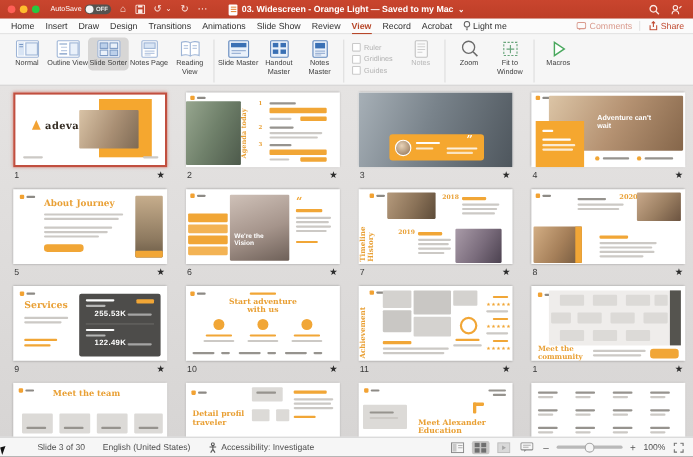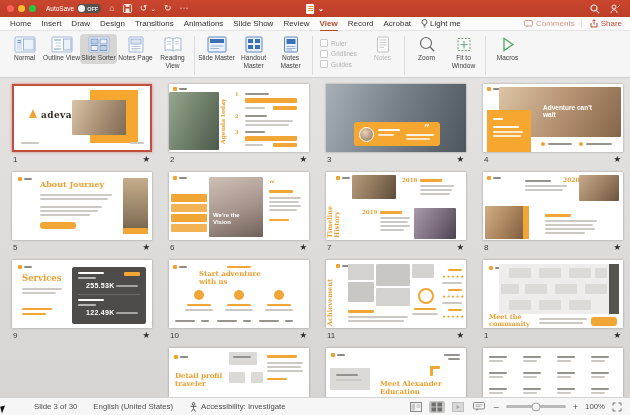--- a/index.html
+++ b/index.html
@@ -100,20 +100,21 @@
         <rect x="0.5" y="0.5" width="8" height="8" rx="1" fill="none" stroke="#fbe9e4"></rect>
         <rect x="2.5" y="4.5" width="4" height="3.5" fill="#fbe9e4"></rect>
         <rect x="2.5" y="0.8" width="4" height="2" fill="#fbe9e4"></rect>
       </svg>
     <span class="tb-ic">↺</span>
     <span class="tb-ic sm">⌄</span>
     <span class="tb-ic">↻</span>
     <span class="tb-ic">⋯</span>
     <div class="doc-title">
       <span class="doc-ic"></span>
+      <span>03. Widescreen - Orange Light — Saved to my Mac</span>
       <span style="font-size:7px">⌄</span>
     </div>
     <div class="tb-right">
       <svg width="10" height="10" viewBox="0 0 10 10">
           <circle cx="4" cy="4" r="3" fill="none" stroke="#fbe9e4" stroke-width="1.2"></circle>
           <line x1="6.3" y1="6.3" x2="9" y2="9" stroke="#fbe9e4" stroke-width="1.2"></line>
         </svg>
       <svg width="10" height="10" viewBox="0 0 10 10">
           <circle cx="4" cy="3" r="2" fill="none" stroke="#fbe9e4"></circle>
           <path d="M1 9c0-2 1.4-3.2 3-3.2S7 7 7 9" fill="none" stroke="#fbe9e4"></path>
@@ -488,21 +489,21 @@
       <div class="clabel">
           <span>9</span>
           <span class="cstar">★</span>
         </div>
     </div>
 
     <div class="cell" style="left:169px;top:182px">
       <div class="thumb">
         <span class="minilogo" style="left:4px;top:5px"></span>
         <div class="oln" style="left:58px;top:6px;width:24px;height:2px"></div>
-        <div class="tor" style="left:30px;top:10px;width:80px;font-size:7px;">Start adventure with us</div>
+        <div class="tor" style="left:30px;top:10px;width:80px;font-size:7px;text-align:center">Start adventure with us</div>
         <div class="circ" style="left:25px;top:30px;width:10px;height:10px;background:#f1a636"></div>
         <div class="circ" style="left:65px;top:30px;width:10px;height:10px;background:#f1a636"></div>
         <div class="circ" style="left:105px;top:30px;width:10px;height:10px;background:#f1a636"></div>
         <div class="oln" style="left:18px;top:44px;width:24px;height:2px"></div>
         <div class="oln" style="left:58px;top:44px;width:24px;height:2px"></div>
         <div class="oln" style="left:98px;top:44px;width:24px;height:2px"></div>
         <div class="ln" style="left:16px;top:49px;width:28px"></div>
         <div class="ln" style="left:56px;top:49px;width:28px"></div>
         <div class="ln" style="left:96px;top:49px;width:28px"></div>
         <div class="lnd" style="left:6px;top:60px;width:20px"></div>
@@ -571,20 +572,35 @@
         <div class="ln" style="left:56px;top:58px;width:48px"></div>
         <div class="ln" style="left:56px;top:62px;width:44px"></div>
         <div class="btn-o" style="left:108px;top:57px;width:26px;height:9px"></div>
       </div>
       <div class="clabel">
           <span>1</span>
           <span class="cstar">★</span>
         </div>
     </div>
 
+    <div class="cell" style="left:12px;top:270px">
+      <div class="thumb">
+        <span class="minilogo" style="left:5px;top:5px"></span>
+        <span class="tor" style="left:36px;top:6px;font-size:7.5px">Meet the team</span>
+        <div class="graybox" style="left:8px;top:28px;width:28px;height:18px"></div>
+        <div class="graybox" style="left:42px;top:28px;width:28px;height:18px"></div>
+        <div class="graybox" style="left:76px;top:28px;width:28px;height:18px"></div>
+        <div class="graybox" style="left:110px;top:28px;width:26px;height:18px"></div>
+        <div class="lnd" style="left:12px;top:40px;width:18px"></div>
+        <div class="lnd" style="left:46px;top:40px;width:18px"></div>
+        <div class="lnd" style="left:80px;top:40px;width:18px"></div>
+        <div class="lnd" style="left:114px;top:40px;width:18px"></div>
+      </div>
+
+    </div>
 
     <div class="cell" style="left:169px;top:270px">
       <div class="thumb">
         <span class="minilogo" style="left:5px;top:7px"></span>
         <div class="tor" style="left:6px;top:24px;width:52px;font-size:7px">Detail profil traveler</div>
         <div class="graybox" style="left:60px;top:4px;width:28px;height:13px"></div>
         <div class="lnd" style="left:64px;top:8px;width:18px"></div>
         <div class="graybox" style="left:60px;top:24px;width:16px;height:11px"></div>
         <div class="graybox" style="left:82px;top:24px;width:12px;height:11px"></div>
         <div class="oln" style="left:98px;top:7px;width:30px"></div>

